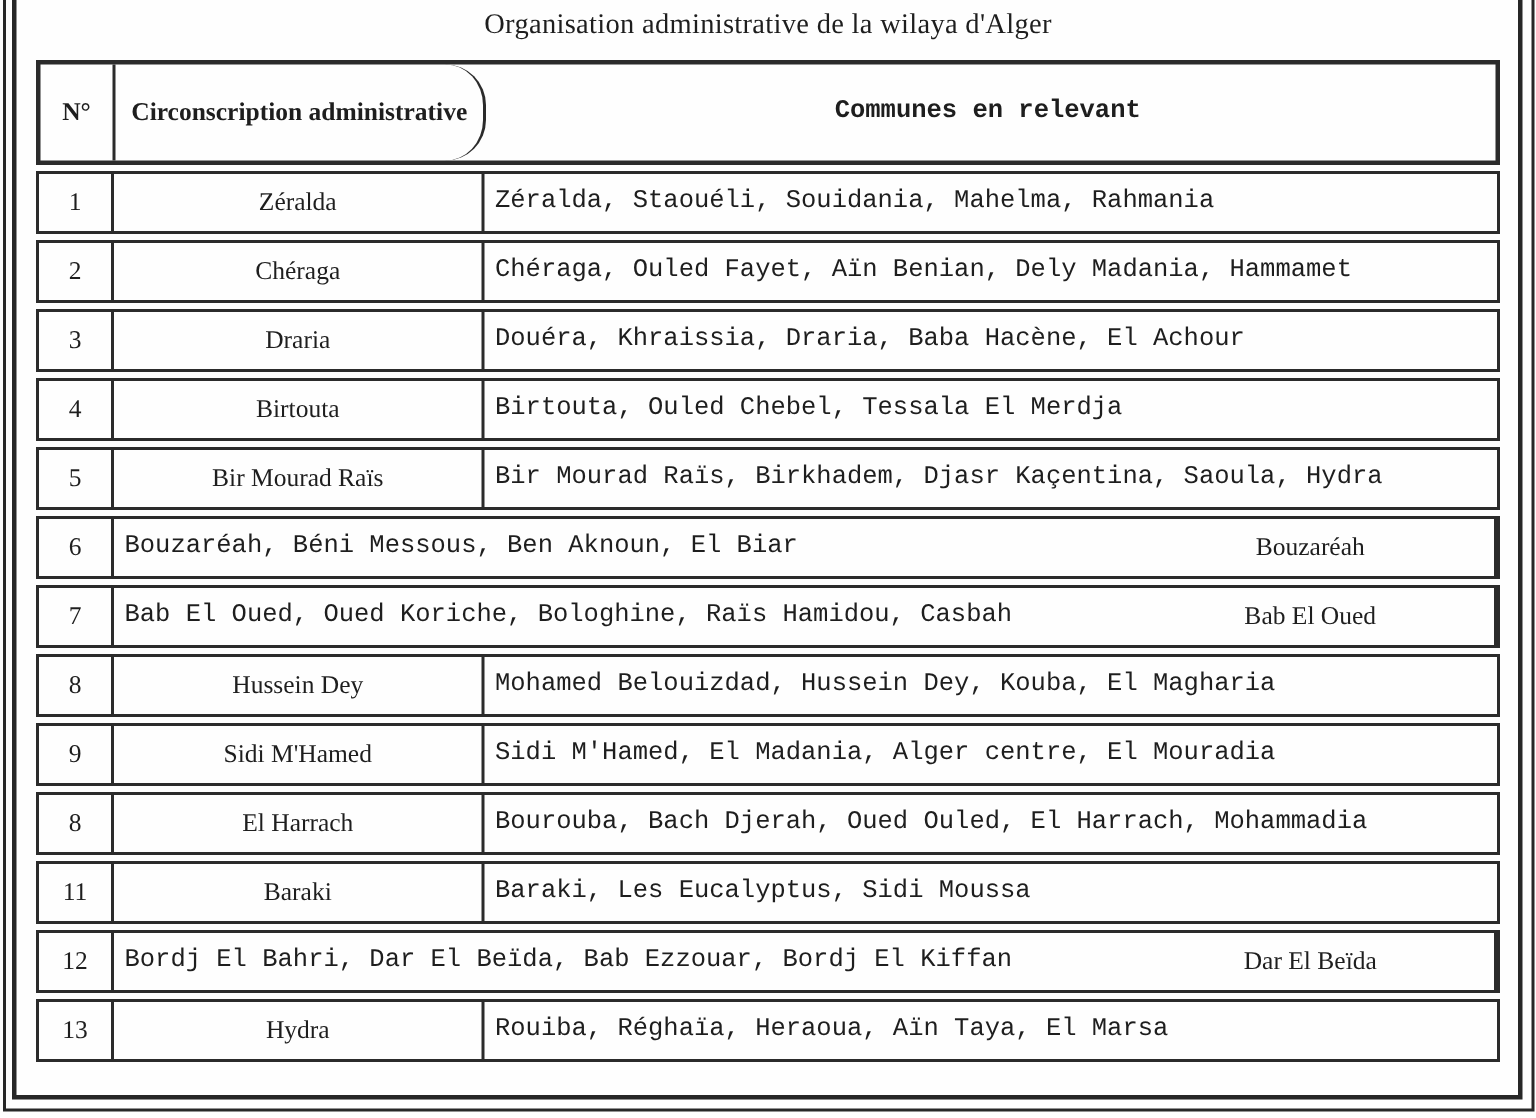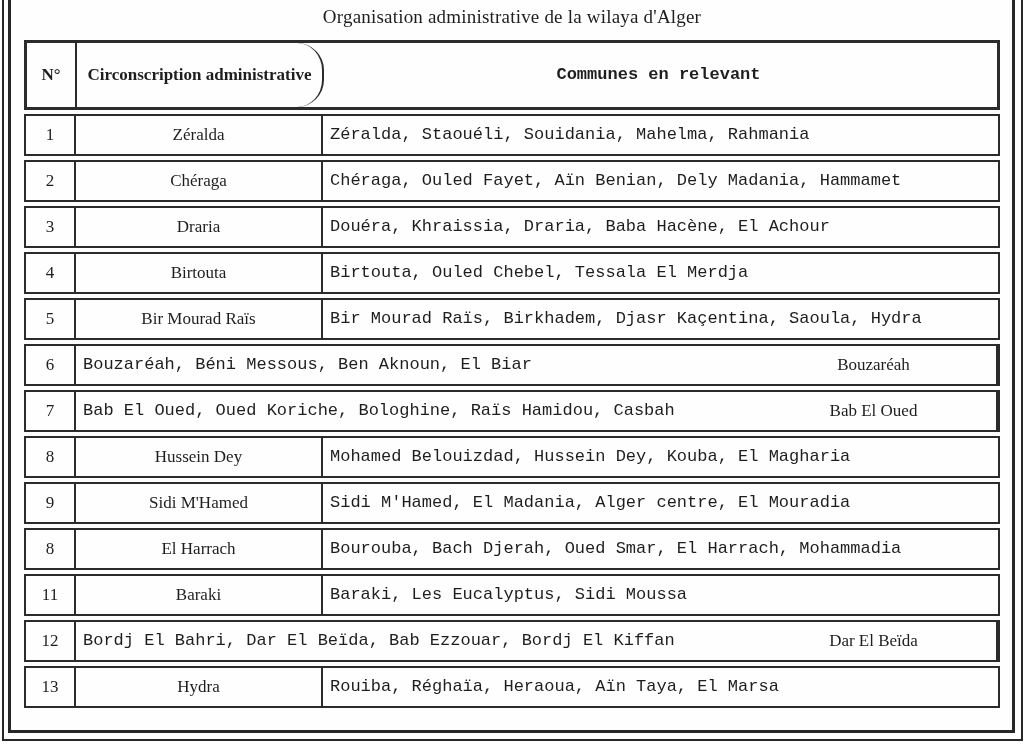--- a/index.html
+++ b/index.html
@@ -164,21 +164,21 @@
 
     <div class="row">
       <div class="cell c-num">9</div>
       <div class="cell c-circ">Sidi M'Hamed</div>
       <div class="cell c-comm">Sidi M'Hamed, El Madania, Alger centre, El Mouradia</div>
     </div>
 
     <div class="row">
       <div class="cell c-num">8</div>
       <div class="cell c-circ">El Harrach</div>
-      <div class="cell c-comm">Bourouba, Bach Djerah, Oued Smar, El Harrach, Mohammadia</div>
+      <div class="cell c-comm">Bourouba, Bach Djerah, Oued Ouled, El Harrach, Mohammadia</div>
     </div>
 
     <div class="row">
       <div class="cell c-num">11</div>
       <div class="cell c-circ">Baraki</div>
       <div class="cell c-comm">Baraki, Les Eucalyptus, Sidi Moussa</div>
     </div>
 
     <div class="row">
       <div class="cell c-num">12</div>

